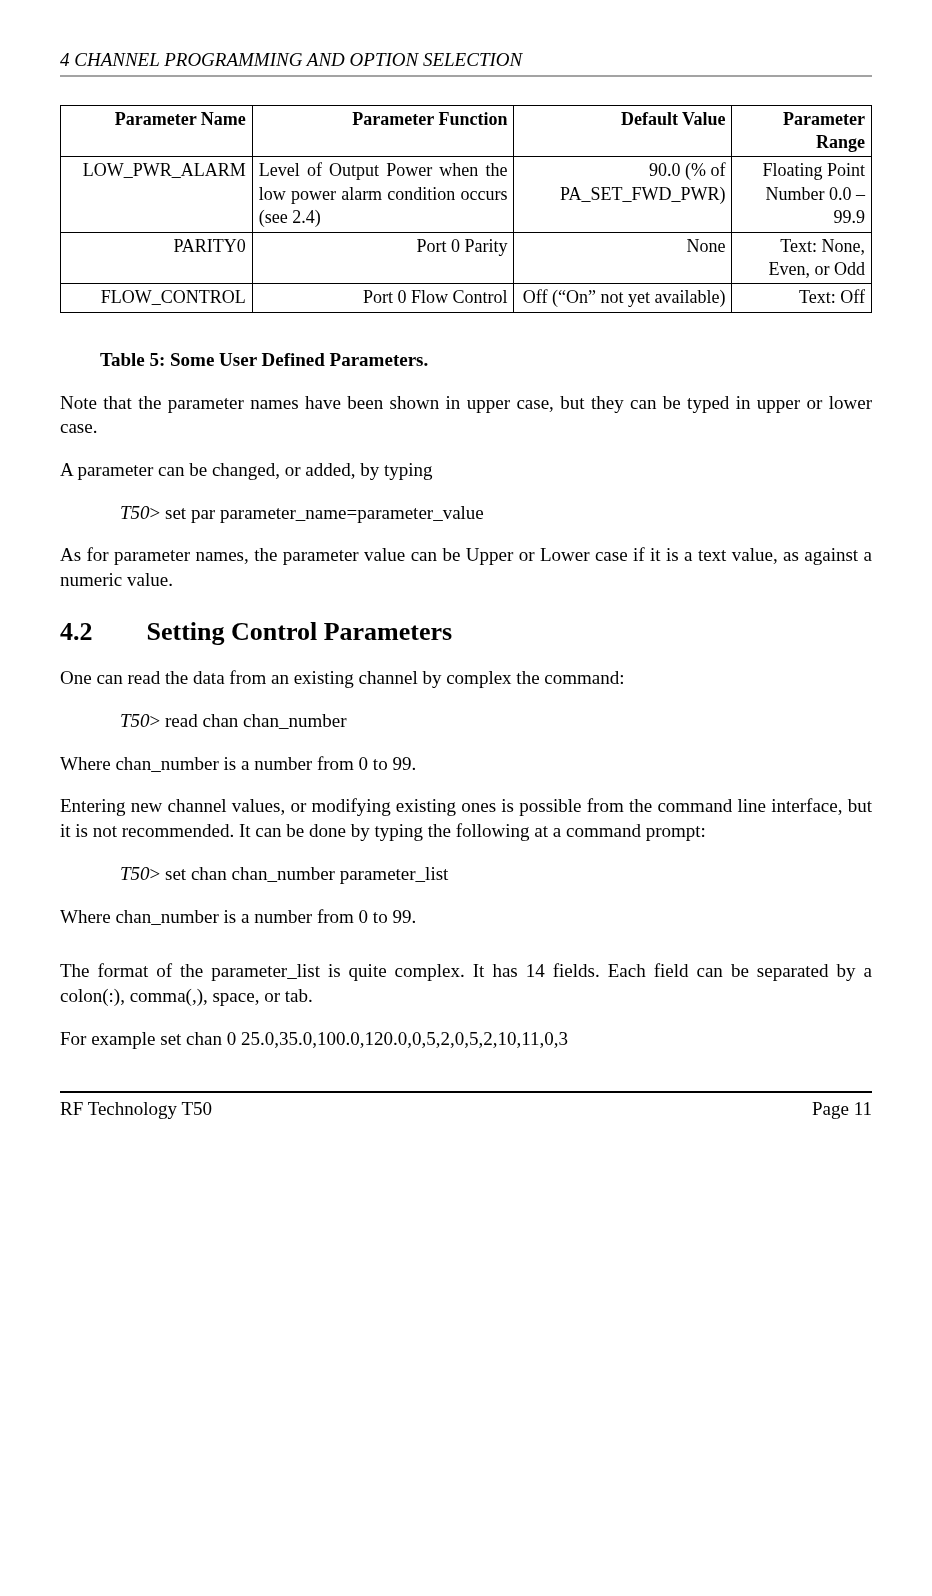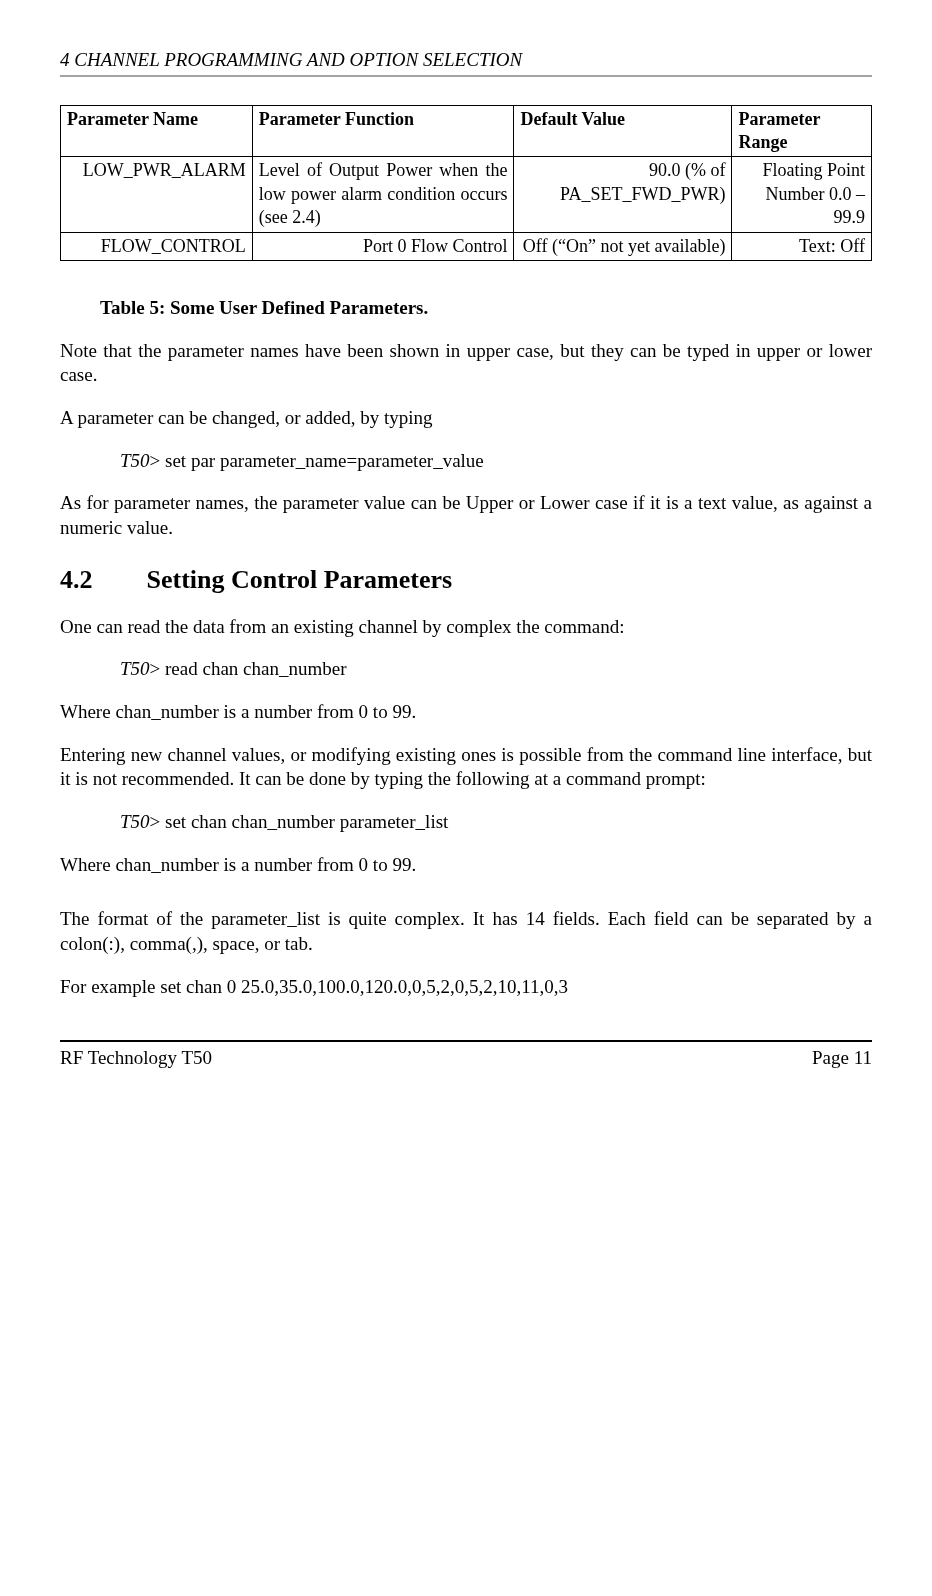--- a/index.html
+++ b/index.html
@@ -27,21 +27,21 @@
     margin-bottom: 20px;
   }
   table.param-table th, table.param-table td {
     border: 1px solid #000;
     padding: 2px 6px;
     vertical-align: top;
     text-align: right;
   }
   table.param-table th {
     font-weight: bold;
-    text-align: left;
+    text-align: right;
   }
   .col-name { width: 22%; }
   .col-func { width: 30%; }
   .col-def  { width: 25%; }
   .col-range{ width: 16%; }
   .caption {
     font-weight: bold;
     margin: 35px 0 18px 40px;
   }
   p { margin: 0 0 18px 0; text-align: justify; }
@@ -76,20 +76,26 @@
     </tr>
   </thead>
   <tbody>
     <tr>
       <td>LOW_PWR_ALARM</td>
       <td style="text-align:justify">Level of Output Power when the low power alarm condition occurs (see 2.4)</td>
       <td>90.0 (% of PA_SET_FWD_PWR)</td>
       <td>Floating Point Number 0.0 – 99.9</td>
     </tr>
     <tr>
+      <td>PARITY0</td>
+      <td>Port 0 Parity</td>
+      <td>None</td>
+      <td>Text: None, Even, or Odd</td>
+    </tr>
+    <tr>
       <td>FLOW_CONTROL</td>
       <td>Port 0 Flow Control</td>
       <td>Off (“On” not yet available)</td>
       <td>Text: Off</td>
     </tr>
   </tbody>
 </table>
 
 <div class="caption">Table 5:  Some User Defined Parameters.</div>
 

